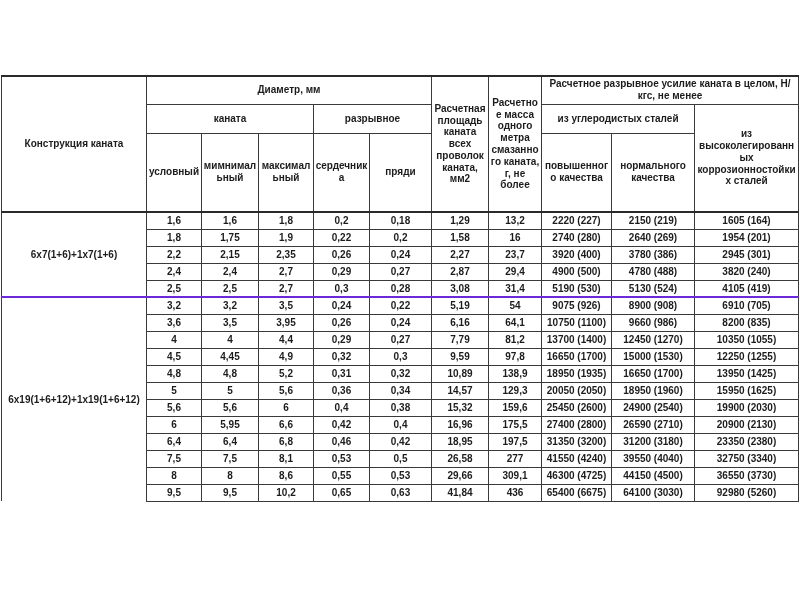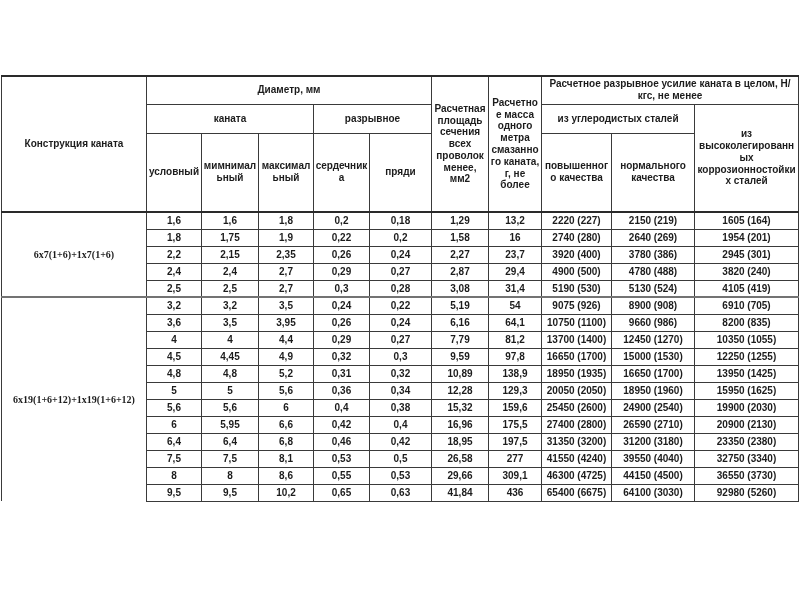--- a/index.html
+++ b/index.html
@@ -47,31 +47,30 @@
     white-space: nowrap;
   }
   thead tr.row-a { height: 28px; }
   thead tr.row-b { height: 29px; }
   thead tr.row-c { height: 79px; }
   tbody tr { height: 17px; }
 
   
   thead tr.row-a th { border-top: 2px solid #2a2a2a; }
   tbody tr:first-child td { border-top: 2px solid #2a2a2a; }
-  tbody tr.group-start td { border-top: 2px solid #737373; }
+  tbody tr.group-start td { border-top: 2px solid #6d28d9; }
 
   th.la { text-align: left; padding-left: 2px; }
 
   td.construction {
     font-size: 10px;
     white-space: normal;
     overflow-wrap: break-word;
     word-break: break-all;
     padding: 0 2px;
-    font-family: Liberation Serif, serif;
   }
   td.construction.no-bottom { border-bottom-style: hidden; }
 </style>
 </head>
 <body>
 
 <div class="page">
   <table class="spec">
     <colgroup>
       <col style="width:145px">
@@ -83,21 +82,21 @@
       <col style="width:57px">
       <col style="width:53px">
       <col style="width:70px">
       <col style="width:83px">
       <col style="width:104px">
     </colgroup>
     <thead>
       <tr class="row-a">
         <th rowspan="3">Конструкция каната</th>
         <th colspan="5">Диаметр, мм</th>
-        <th rowspan="3">Расчетная площадь сечения всех проволок менее, мм2</th>
+        <th rowspan="3">Расчетная площадь каната всех проволок каната, мм2</th>
         <th rowspan="3">Расчетное масса одного метра смазанного каната, г, не более</th>
         <th colspan="3">Расчетное разрывное усилие каната в целом, Н/кгс, не менее</th>
       </tr>
       <tr class="row-b">
         <th colspan="3">каната</th>
         <th colspan="2">разрывное</th>
         <th colspan="2">из углеродистых сталей</th>
         <th rowspan="2">из высоколегированных коррозионностойких сталей</th>
       </tr>
       <tr class="row-c">
@@ -232,21 +231,21 @@
           <td>18950 (1935)</td>
           <td>16650 (1700)</td>
           <td>13950 (1425)</td>
         </tr>
         <tr>
           <td>5</td>
           <td>5</td>
           <td>5,6</td>
           <td>0,36</td>
           <td>0,34</td>
-          <td>12,28</td>
+          <td>14,57</td>
           <td>129,3</td>
           <td>20050 (2050)</td>
           <td>18950 (1960)</td>
           <td>15950 (1625)</td>
         </tr>
         <tr>
           <td>5,6</td>
           <td>5,6</td>
           <td>6</td>
           <td>0,4</td>

